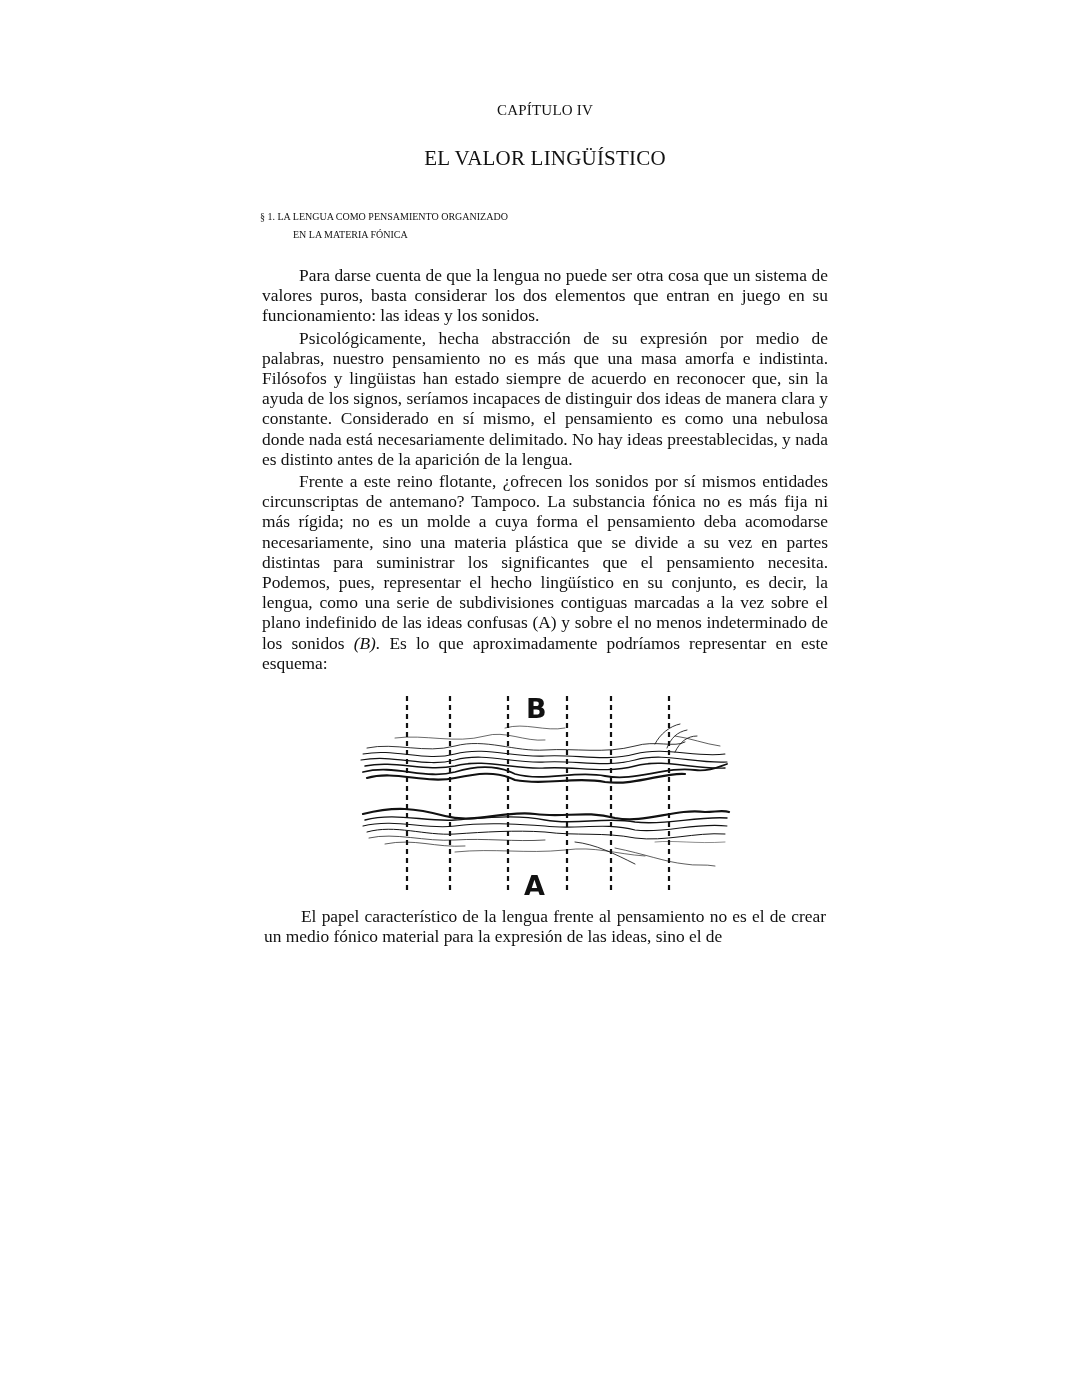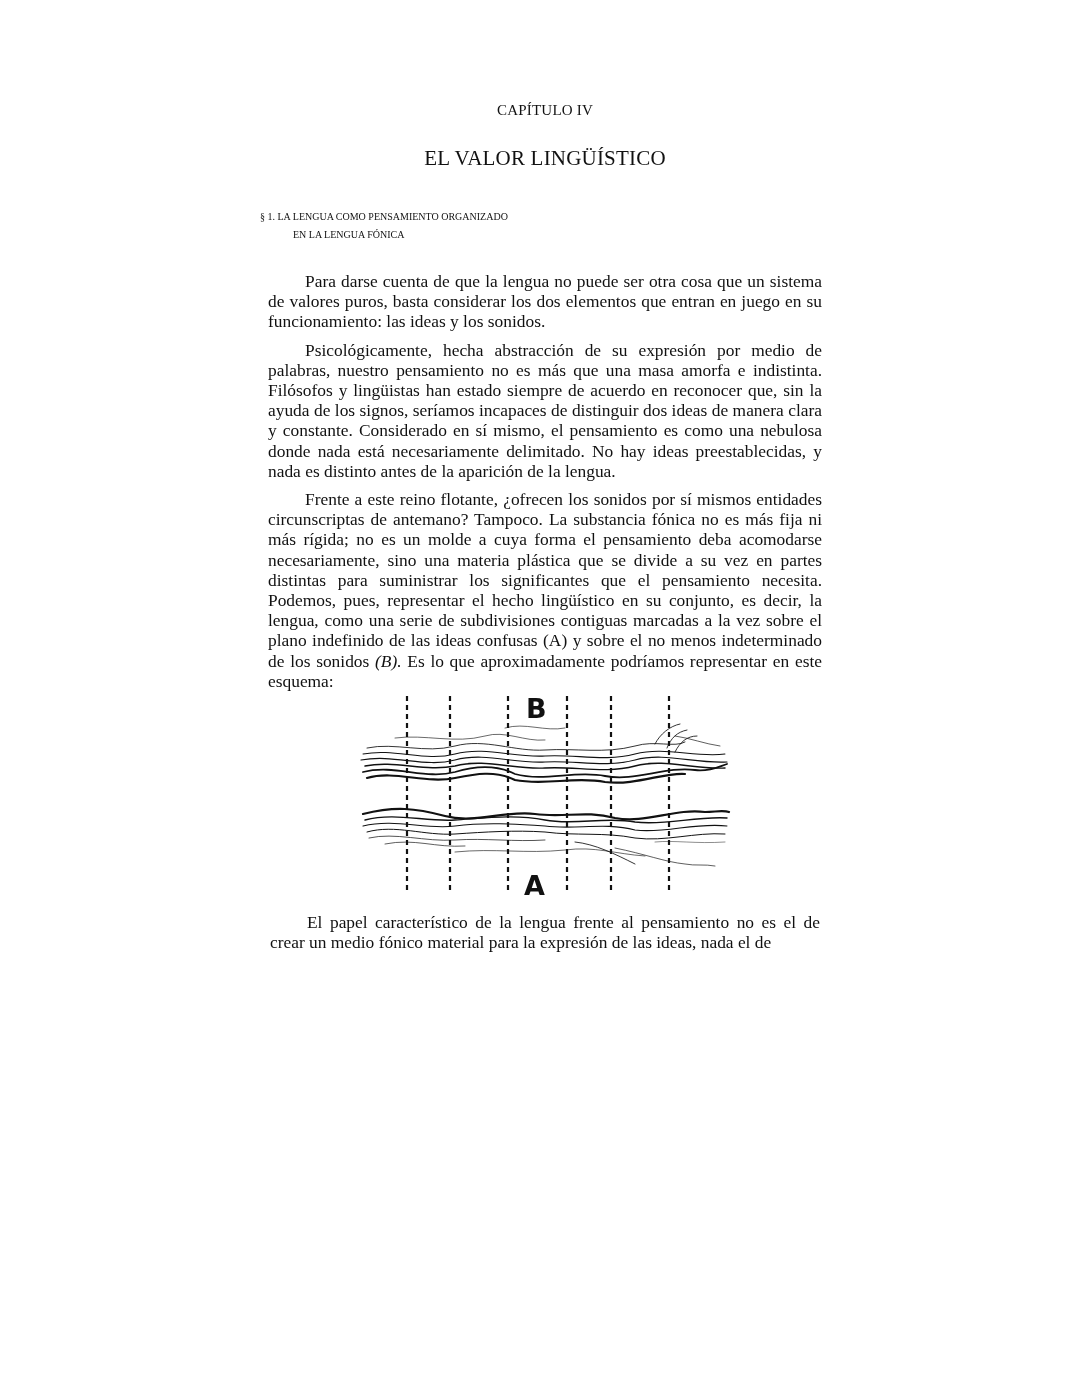--- a/index.html
+++ b/index.html
@@ -51,21 +51,21 @@
     .body-text {
       position: absolute;
       left: 260px;
       width: 570px;
       font-size: 17.4px;
       line-height: 20.2px;
       text-align: justify;
       hyphens: manual;
     }
     .body-text p {
-      margin: 8px;
+      margin: 2px;
       text-indent: 37px;
     }
     .block-1 { top: 263px; }
     .block-2 { top: 904px; left: 262px; width: 566px; }
     .figure {
       position: absolute;
       left: 355px;
       top: 692px;
       width: 380px;
       height: 205px;
@@ -86,21 +86,21 @@
 </head>
 <body>
 
 <div class="page">
 
   <div class="chapter-label">CAPÍTULO IV</div>
   <div class="chapter-title">EL VALOR LINGÜÍSTICO</div>
 
   <div class="section-heading">
     <span>§ 1. LA LENGUA COMO PENSAMIENTO ORGANIZADO</span>
-    <span class="line2">EN LA LENGUA FÓNICA</span>
+    <span class="line2">EN LA MATERIA FÓNICA</span>
   </div>
 
   <div class="body-text block-1">
     <p>Para darse cuenta de que la lengua no puede ser otra cosa que un sistema de valores puros, basta considerar los dos elementos que entran en juego en su funcionamiento: las ideas y los sonidos.</p>
     <p>Psicológicamente, hecha abstracción de su expresión por medio de palabras, nuestro pensamiento no es más que una masa amorfa e indis­tinta. Filósofos y lingüistas han estado siempre de acuerdo en reconocer que, sin la ayuda de los signos, seríamos incapaces de distinguir dos ideas de manera clara y constante. Considerado en sí mismo, el pensamiento es como una nebulosa donde nada está necesariamente delimitado. No hay ideas preestablecidas, y nada es distinto antes de la aparición de la lengua.</p>
     <p><span>Frente a este reino flotante, ¿ofrecen los sonidos por sí mismos enti­dades circunscriptas de antemano? Tampoco. La substancia fónica no es más fija ni más rígida; no es un molde a cuya forma el pensamiento deba acomodarse necesariamente, sino una materia plástica que se divide a su vez en partes distintas para suministrar los significantes que el pensamien­to necesita. Podemos, pues, representar el hecho lingüístico en su conjun­to, es decir, la lengua, como una serie de subdivisiones contiguas marca­das a la vez sobre el plano indefinido de las ideas confusas (A) y sobre el no menos indeterminado de los sonidos </span><em>(B).</em><span> Es lo que aproximadamente podríamos representar en este esquema:</span></p>
   </div>
 
   <div class="figure">
     <svg width="380" height="205" viewBox="0 0 380 205">
@@ -136,16 +136,16 @@
         <line x1="212" y1="4" x2="212" y2="200"></line>
         <line x1="256" y1="4" x2="256" y2="200"></line>
         <line x1="314" y1="4" x2="314" y2="200"></line>
       </g>
     </svg>
     <div class="fig-label fig-label-b">B</div>
     <div class="fig-label fig-label-a">A</div>
   </div>
 
   <div class="body-text block-2">
-    <p>El papel característico de la lengua frente al pensamiento no es el de crear un medio fónico material para la expresión de las ideas, nada el de</p>
+    <p>El papel característico de la lengua frente al pensamiento no es el de crear un medio fónico material para la expresión de las ideas, sino el de</p>
   </div>
 
 </div>
 
 </body></html>

